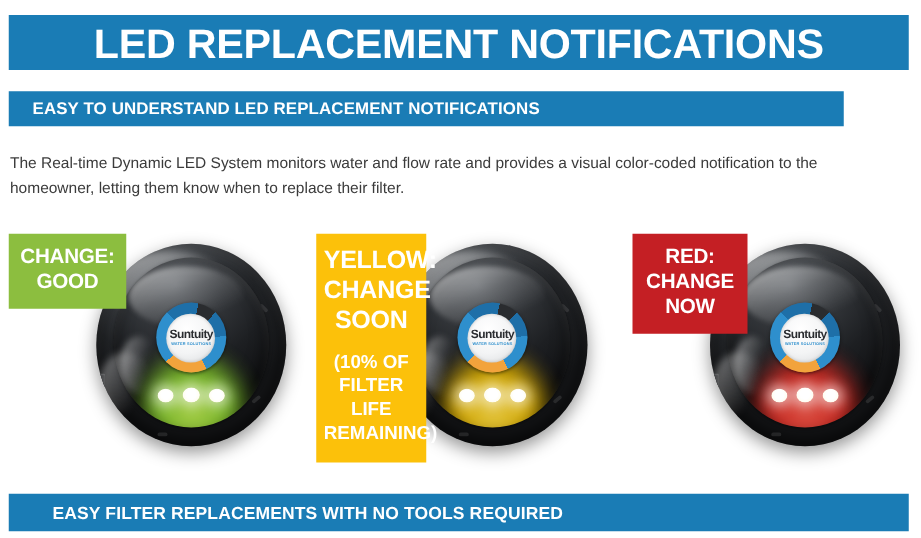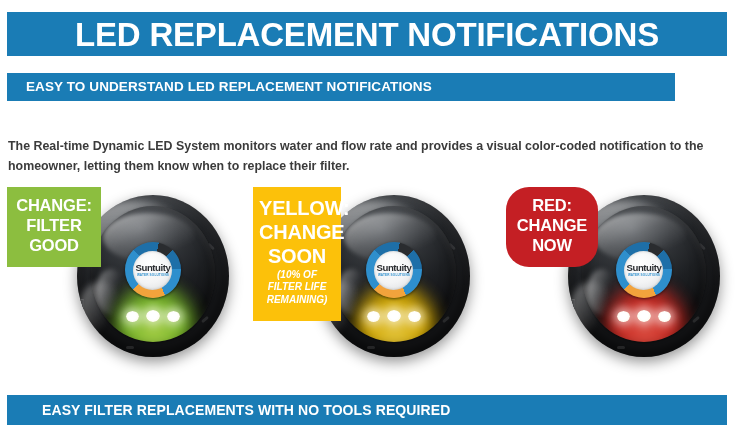--- a/index.html
+++ b/index.html
@@ -70,26 +70,25 @@
     font-weight: bold;
     letter-spacing: 0.1px;
     line-height: 1;
     white-space: nowrap;
   }
 
   
   #intro-paragraph {
     position: absolute;
     left: 8px;
-    top: 124px;
+    top: 108px;
     width: 700px;
     color: #3b3b3b;
     font-size: 12.4px;
     line-height: 1.62;
-    font-weight: bold;
   }
 
   
   #cards {
     position: absolute;
     left: 0;
     top: 170px;
     width: 737px;
     height: 200px;
   }
@@ -108,36 +107,36 @@
     position: absolute;
     left: 7px;
     top: 17px;
     width: 94px;
     padding: 9px 6px 11px 6px;
     box-sizing: border-box;
     text-align: center;
     z-index: 5;
   }
   .card.c1 .label-box { left: 7px; width: 88px; padding-bottom: 14px; }
-  .card.c2 .label-box { left: 14px; width: 92px; border-radius: 23px; }
+  .card.c2 .label-box { left: 14px; width: 92px; }
 
   .label-main {
     color: #ffffff;
     font-size: 16.5px;
     font-weight: bold;
     line-height: 1.21;
     letter-spacing: -0.2px;
   }
   .card.c1 .label-main { font-size: 20px; }
   .label-sub {
     color: #ffffff;
-    font-size: 10px;
-    font-weight: bold;
-    font-style: italic;
+    font-size: 15px;
+    font-weight: bold;
     line-height: 1.27;
+    margin-top: 11px;
   }
   .label-sub:empty { display: none; }
 
   
   .device {
     position: absolute;
     left: 77px;
     top: 25px;
     width: 152px;
     height: 162px;
@@ -338,21 +337,20 @@
 </div>
 
 <p id="intro-paragraph">The Real-time Dynamic LED System monitors water and flow rate and provides a visual color-coded notification to the homeowner, letting them know when to replace their filter.</p>
 
 <div id="cards">
 
   <div class="card c0">
     <div class="label-box" style="background:#8cbe3f">
       <div class="label-main">
         <div>CHANGE:</div>
-        <div>FILTER</div>
         <div>GOOD</div>
       </div>
 
     </div>
 
     <div class="device">
       <div class="puck-outer">
         <div class="notch n1"></div>
         <div class="notch n2"></div>
         <div class="notch n3"></div>

